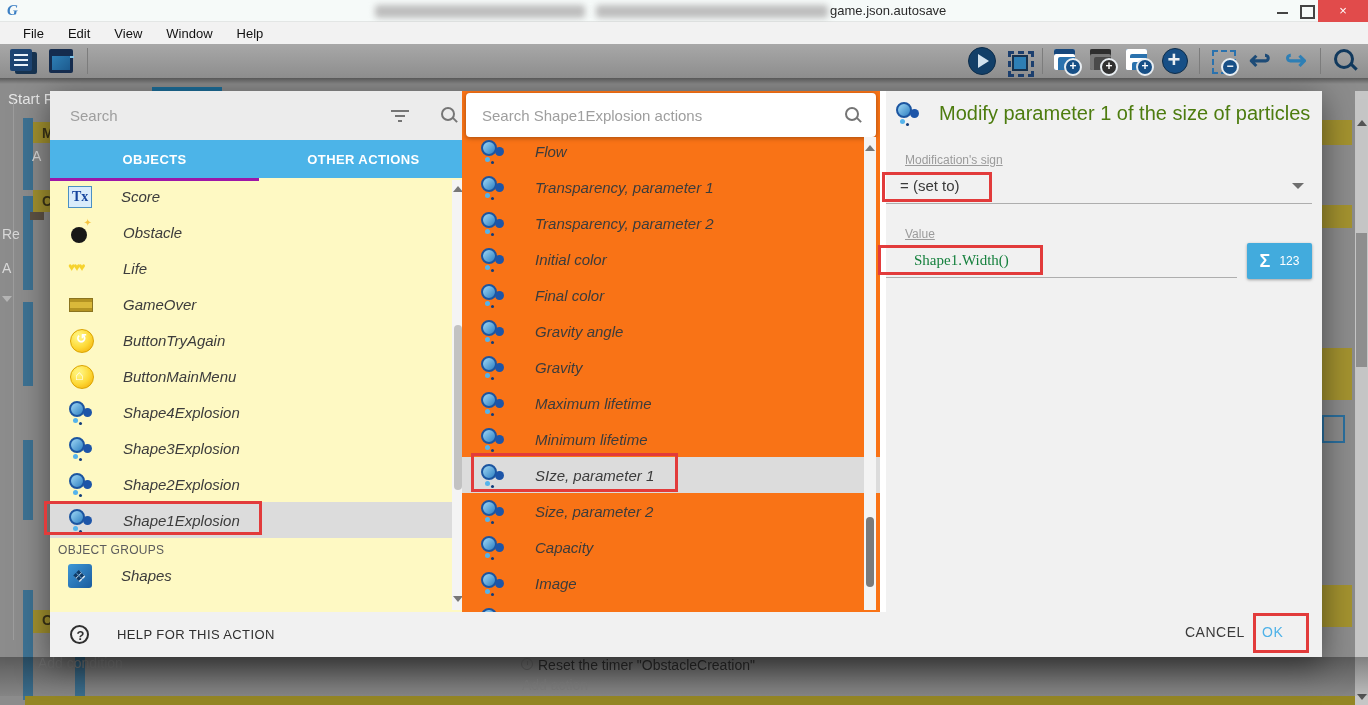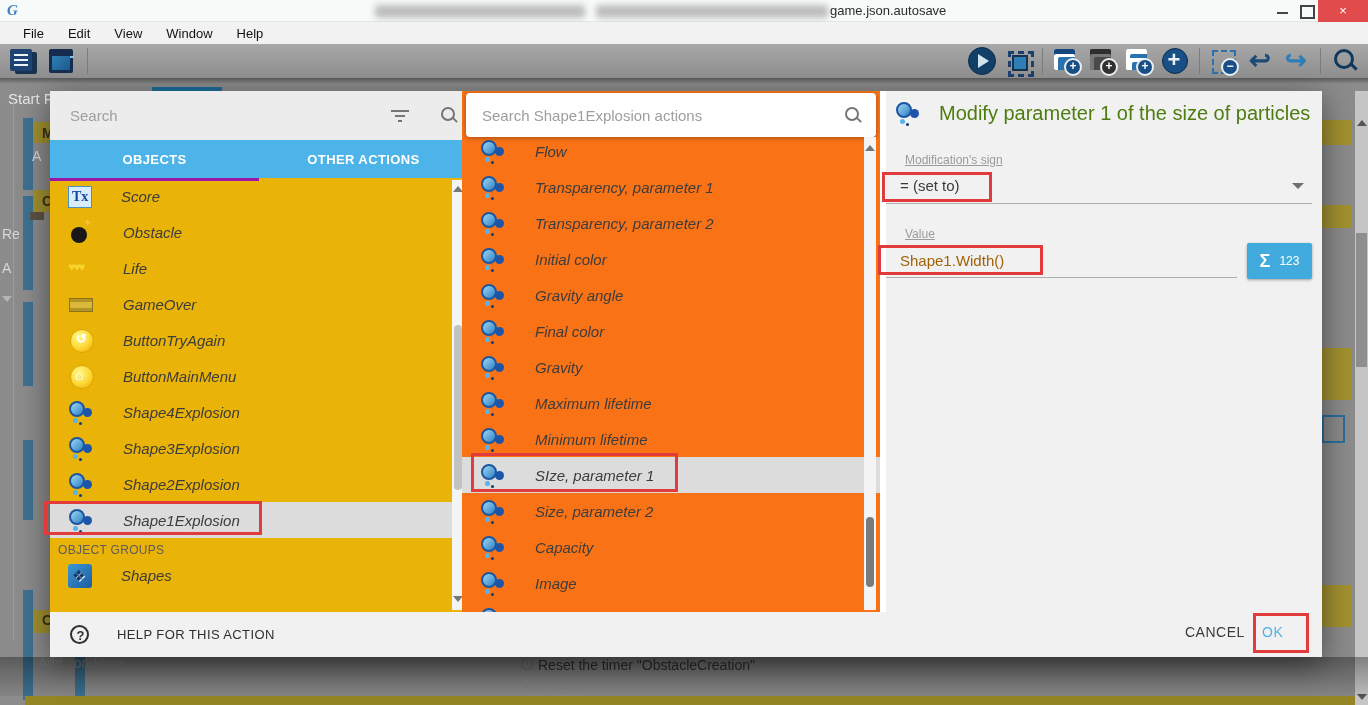--- a/index.html
+++ b/index.html
@@ -77,21 +77,21 @@
   
   .main-scroll { left:1355px; top:91px; width:13px; height:614px; background:#c6c6c6; }
   .main-scroll-thumb { left:1356px; top:233px; width:11px; height:134px; background:#8f8f8f; }
   .arrow-up, .arrow-dn { width:0; height:0; border-left:5px solid transparent; border-right:5px solid transparent; }
   .arrow-up { border-bottom:6px solid #555; }
   .arrow-dn { border-top:6px solid #555; }
 
   
   .dialog { position:absolute; left:50px; top:91px; width:1272px; height:566px; background:#fff; box-shadow:0 8px 30px rgba(0,0,0,.5); z-index:10; }
   .col { position:absolute; top:0; height:521px; overflow:hidden; }
-  .col-left { left:0; width:418px; background:#eab308; }
+  .col-left { left:0; width:418px; background:#fef9c3; }
   .col-mid { left:412px; width:418px; background:#f97316; }
   .col-right { left:836px; width:436px; background:#f1f1f1; }
 
   
   .search-row { position:absolute; left:0; top:0; width:418px; height:49px; background:#ececec; display:flex; align-items:center; }
   .search-input { border:none; background:transparent; outline:none; font-size:15px; color:#333; padding-left:20px; width:300px; font-family:inherit; }
   .search-input::placeholder { color:#9e9e9e; }
   .filter-ic { position:absolute; left:340px; top:18px; }
   .mag { position:relative; width:18px; height:18px; }
   .mag::before { content:""; position:absolute; left:1px; top:1px; width:10px; height:10px; border:2px solid #757575; border-radius:50%; }
@@ -141,21 +141,21 @@
   .act-list { position:absolute; left:0; top:42px; width:418px; }
   .partial-row { position:absolute; left:0; top:510px; width:418px; height:36px; display:flex; align-items:center; padding-left:18px; }
 
   
   .rc-head { position:absolute; left:9px; top:9px; display:flex; align-items:center; gap:18px; }
   .rc-title { font-size:20px; color:#4d7c0f; }
   .field-label { position:absolute; left:19px; font-size:12px; color:#9b9b9b;text-decoration:underline; }
   .field-value { position:absolute; left:14px; font-size:15px; color:#3a3a3a; }
   .underline { position:absolute; height:1px; background:#aeaeae; }
   .caret { position:absolute; width:0; height:0; border-left:6px solid transparent; border-right:6px solid transparent; border-top:6px solid #6e6e6e; }
-  .mono-value { font-family:Liberation Sans, sans-serif; color:#a16207; }
+  .mono-value { font-family:Liberation Serif, serif; color:#15803d;margin-left:14px; }
   .sigma-btn { position:absolute; left:361px; top:152px; width:65px; height:36px; background:#42abdd; border-radius:2px;
      box-shadow:0 1px 3px rgba(0,0,0,.35); display:flex; align-items:center; justify-content:center; gap:9px; color:#fff; }
   .sigma-g { font-size:18px; font-weight:bold; }
   .sigma-d { font-size:12px; }
 
   
   .dlg-footer { position:absolute; left:0; top:521px; width:1272px; height:45px; background:#f1f1f1; }
   .help-link { position:absolute; left:20px; top:13px; display:flex; align-items:center; gap:28px; }
   .help-ic { width:19px; height:19px; border:2px solid #2f2f2f; border-radius:50%; position:relative; }
   .help-ic::after { content:"?"; position:absolute; left:4.5px; top:0.5px; font-size:13px; font-weight:bold; color:#2f2f2f; }
@@ -367,26 +367,26 @@
           <span class="row-label">Transparency, parameter 2</span>
         </div>
 
         <div class="row">
           <span class="oicon icon-particle"></span>
           <span class="row-label">Initial color</span>
         </div>
 
         <div class="row">
           <span class="oicon icon-particle"></span>
+          <span class="row-label">Final color</span>
+        </div>
+
+        <div class="row">
+          <span class="oicon icon-particle"></span>
           <span class="row-label">Gravity angle</span>
-        </div>
-
-        <div class="row">
-          <span class="oicon icon-particle"></span>
-          <span class="row-label">Final color</span>
         </div>
 
         <div class="row">
           <span class="oicon icon-particle"></span>
           <span class="row-label">Gravity</span>
         </div>
 
         <div class="row">
           <span class="oicon icon-particle"></span>
           <span class="row-label">Maximum lifetime</span>

